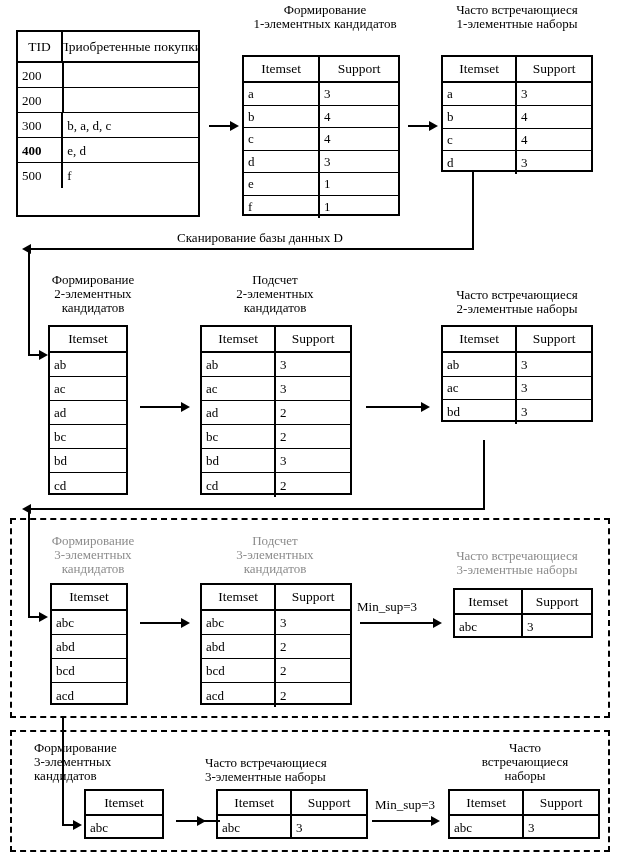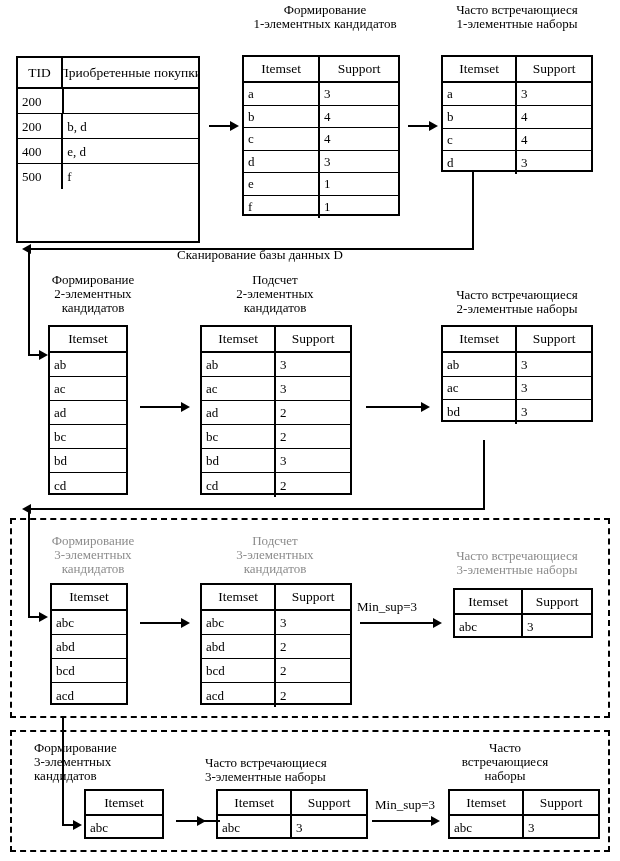--- a/index.html
+++ b/index.html
@@ -42,34 +42,37 @@
 </head>
 <body>
 
 <div class="stage">
 
   <div class="cap" style="left:240px;top:3px;width:170px;">Формирование
 1-элементных кандидатов</div>
   <div class="cap" style="left:432px;top:3px;width:170px;">Часто встречающиеся
 1-элементные наборы</div>
 
-  <div class="tbl" id="t-transactions" style="left:16px;top:30px;width:184px;height:187px;margin-top:26px;">
+  <div class="tbl" id="t-transactions" style="left:16px;top:30px;width:184px;height:187px;">
       <div class="row head" style="height: 31px;">
         <div class="cell c0" style="width: 46px;">TID</div>
         <div class="cell c1" style="width: 138px; flex: 1 1 auto;">Приобретенные покупки</div>
       </div>
       <div class="row" style="height: 25px;">
         <div class="cell c0" style="width: 46px;">200</div>
       </div>
       <div class="row" style="height: 25px; font-family: Liberation Serif, serif;">
         <div class="cell c0" style="width: 46px;">200</div>
-        <div class="cell c1" style="width: 138px; flex: 1 1 auto;">b, d</div>
       </div>
       <div class="row" style="height: 25px;">
-        <div class="cell c0" style="width: 46px;">400</div>
+        <div class="cell c0" style="width: 46px;">300</div>
+        <div class="cell c1" style="width: 138px; flex: 1 1 auto;">b, a, d, c</div>
+      </div>
+      <div class="row" style="height: 25px;">
+        <div class="cell c0" style="width: 46px; font-weight: bold;">400</div>
         <div class="cell c1" style="width: 138px; flex: 1 1 auto;">e, d</div>
       </div>
       <div class="row" style="height: 25px;">
         <div class="cell c0" style="width: 46px;">500</div>
         <div class="cell c1" style="width: 138px; flex: 1 1 auto;">f</div>
       </div>
     </div>
 
   <div class="tbl" id="t-c1" style="left:242px;top:55px;width:158px;height:161px;">
       <div class="row head" style="height: 26px;">
@@ -131,21 +134,21 @@
   <div class="hline" style="left:408px;top:125px;width:24px;"></div>
   <div class="arrowR" style="left:429px;top:121px;"></div>
 
   <div class="vline" style="left:472px;top:172px;width:2px;height:78px;"></div>
   <div class="hline" style="left:28px;top:248px;width:446px;"></div>
   <div class="arrowL" style="left:22px;top:244px;"></div>
   <div class="vline" style="left:28px;top:248px;width:2px;height:108px;"></div>
   <div class="hline" style="left:28px;top:354px;width:14px;"></div>
   <div class="arrowR" style="left:39px;top:350px;"></div>
 
-  <div class="cap" style="left:130px;top:248px;width:260px;">Сканирование базы данных D</div>
+  <div class="cap" style="left:130px;top:231px;width:260px;">Сканирование базы данных D</div>
 
   <div class="cap" style="left:28px;top:273px;width:130px;">Формирование
 2-элементных
 кандидатов</div>
   <div class="cap" style="left:205px;top:273px;width:140px;">Подсчет
 2-элементных
 кандидатов</div>
   <div class="cap" style="left:432px;top:288px;width:170px;">Часто встречающиеся
 2-элементные наборы</div>
 
@@ -310,21 +313,21 @@
   <div class="hline" style="left:62px;top:824px;width:14px;"></div>
   <div class="arrowR" style="left:73px;top:820px;"></div>
 
   <div class="dashbox" style="left:10px;top:730px;width:600px;height:122px;"></div>
 
   <div class="cap left" style="left:34px;top:741px;width:140px;">Формирование
 3-элементных
 кандидатов</div>
   <div class="cap left" style="left:205px;top:756px;width:180px;">Часто встречающиеся
 3-элементные наборы</div>
-  <div class="cap" style="left:420px;top:741px;width:170px;">Часто
+  <div class="cap" style="left:440px;top:741px;width:170px;">Часто
 встречающиеся
 наборы</div>
 
   <div class="tbl single" id="t-c3b" style="left:84px;top:789px;width:80px;height:50px;">
       <div class="row head" style="height: 25px;">
         <div class="cell c0" style="width: 80px;">Itemset</div>
       </div>
       <div class="row" style="height: 23px;">
         <div class="cell c0" style="width: 80px;">abc</div>
       </div>

